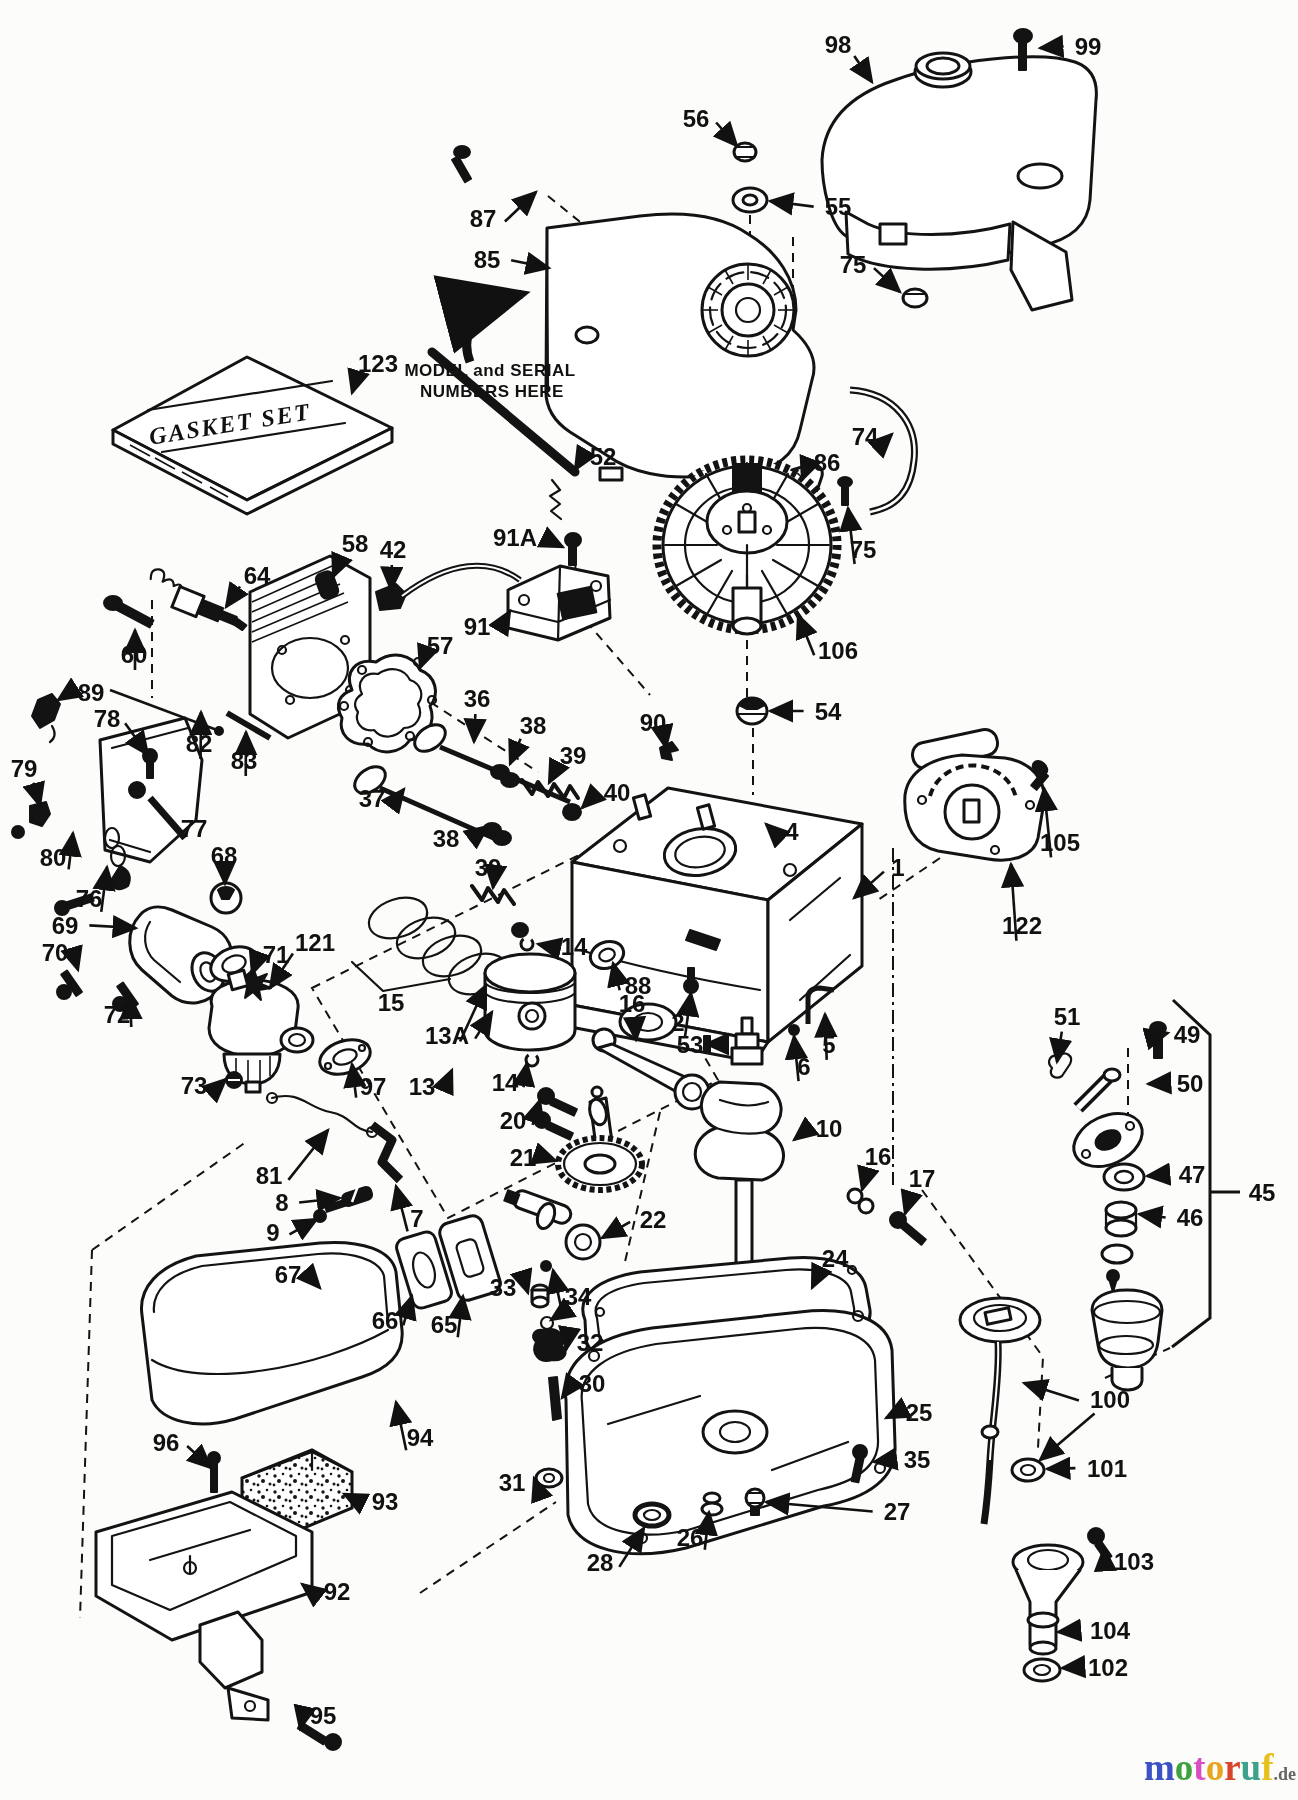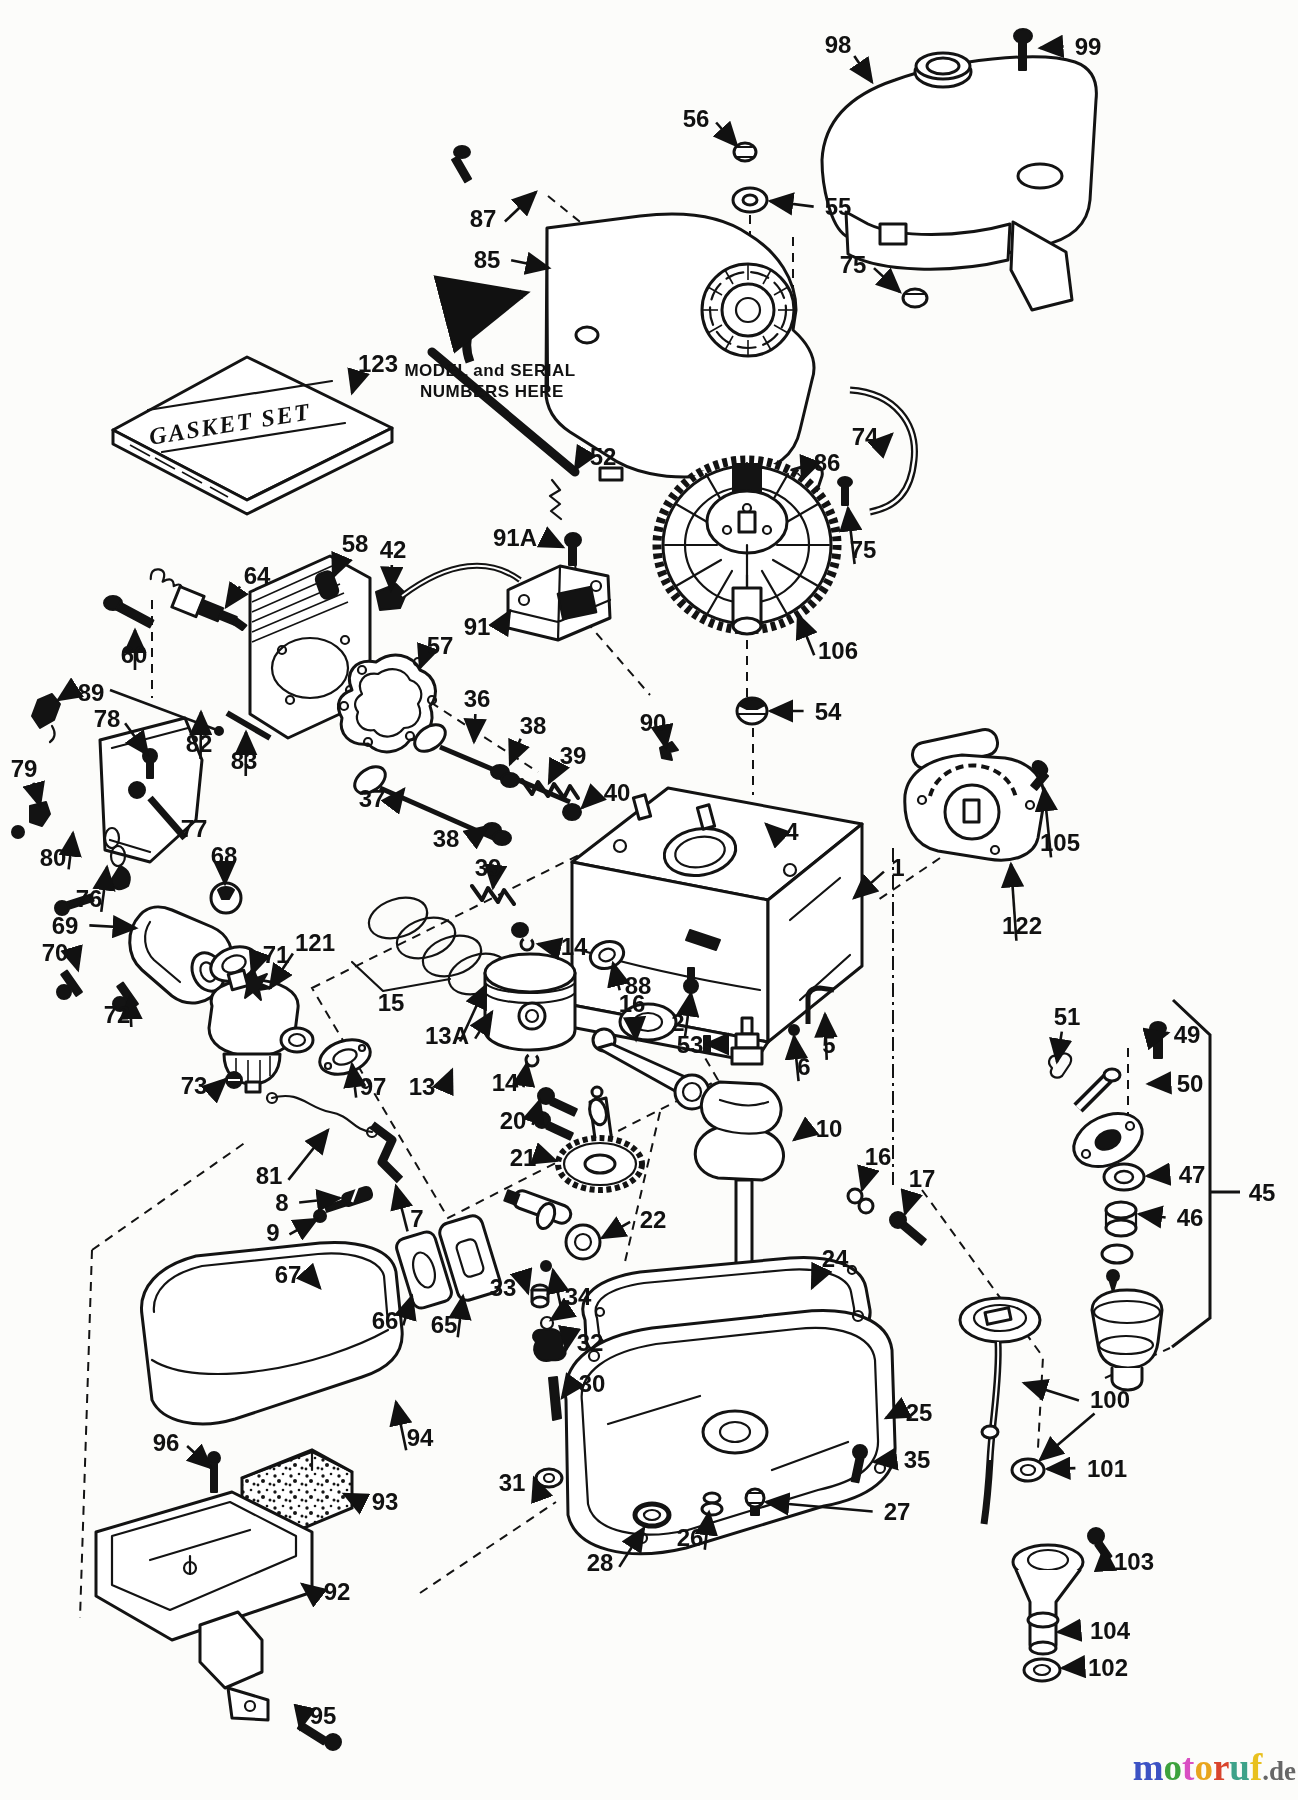--- a/index.html
+++ b/index.html
@@ -14,21 +14,21 @@
   .dashdot{fill:none;stroke:#131313;stroke-width:2;stroke-dasharray:14 5 3 5;}
   #callouts text{font:bold 24px "Liberation Sans",sans-serif;fill:#111;
                  text-anchor:middle;dominant-baseline:central;}
   .leader{stroke:#111;stroke-width:2.6;fill:none;}
   .note{font:bold 17px "Liberation Sans",sans-serif;fill:#111;text-anchor:middle;letter-spacing:.5px;}
   .gset{font:bold italic 24px "Liberation Serif",serif;fill:#111;text-anchor:middle;letter-spacing:2px;}
   #logo{position:absolute;left:1126px;top:1748px;width:170px;text-align:right;
         font-family:"Liberation Serif",serif;font-weight:bold;font-size:37px;line-height:40px;
         letter-spacing:0px;}
   #logo .letters span{display:inline-block;}
-  #logo .suffix{font-size:27px;color:#666;font-weight:bold;}
+  #logo .suffix{font-size:18px;color:#666;font-weight:bold;}
 </style>
 </head>
 <body>
 
 <div id="stage">
 <svg width="1298" height="1800" viewBox="0 0 1298 1800">
   <defs>
     <marker id="ah" markerWidth="11" markerHeight="9" refX="9" refY="4.5" orient="auto">
       <path d="M0,0 L10,4.5 L0,9 Z" fill="#111"></path>
     </marker>

